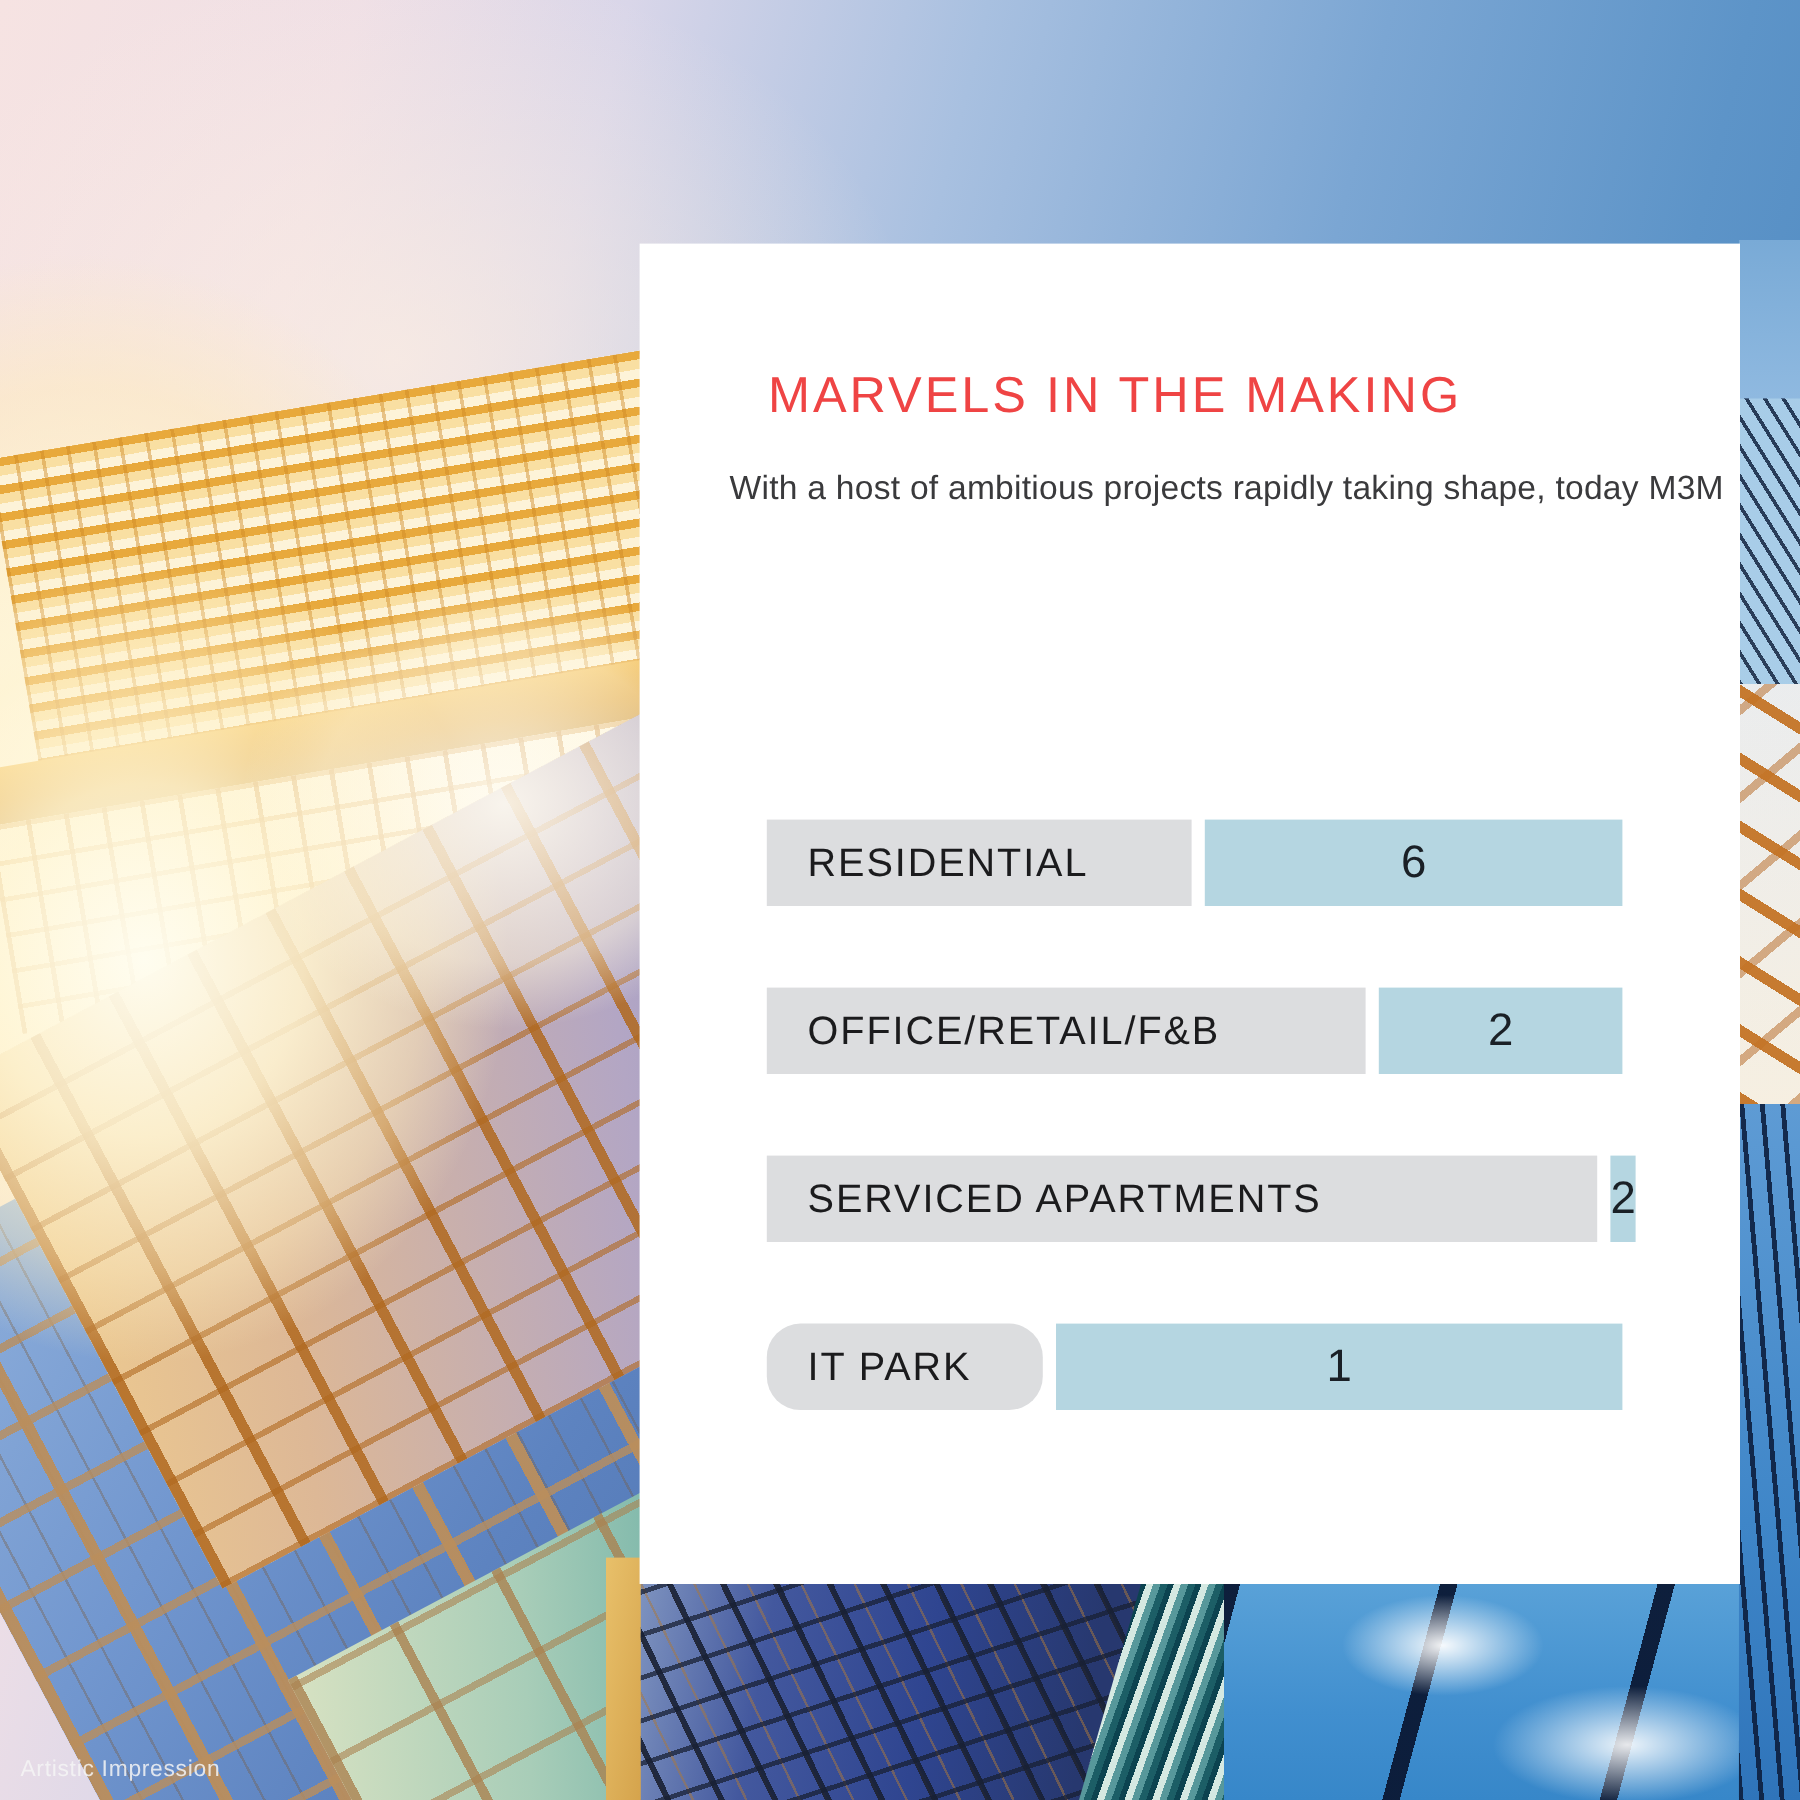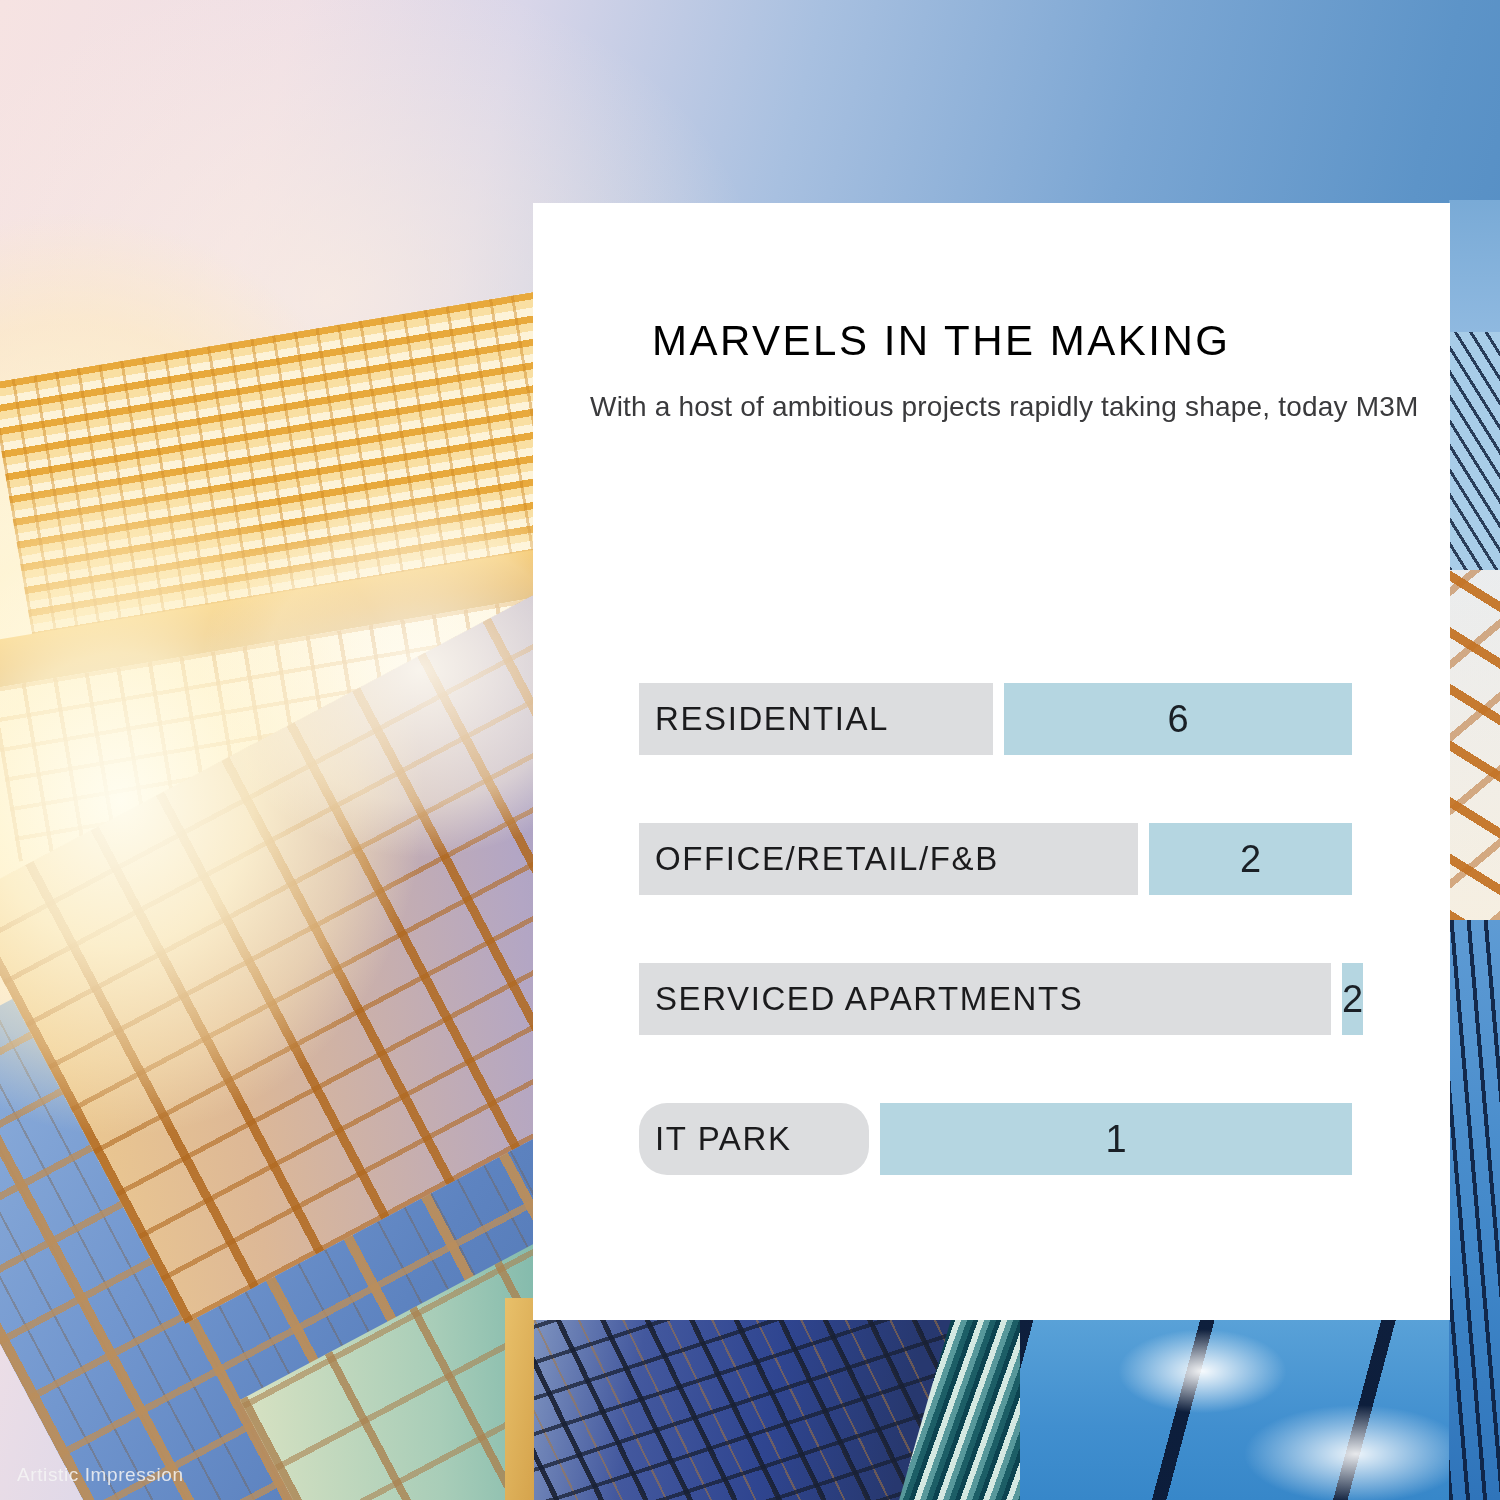--- a/index.html
+++ b/index.html
@@ -110,34 +110,34 @@
   .caption{
     left:17px;top:1464px;font-size:19px;letter-spacing:.6px;
     color:rgba(245,245,245,.85);
   }
   
   .card{
     position:absolute;left:533px;top:203px;width:917px;height:1117px;
     background:#ffffff;z-index:10;
   }
   .card-title{
-    position:absolute;left:107px;top:102px;margin:12px;
+    position:absolute;left:107px;top:102px;margin:0;
     font-size:42px;font-weight:400;letter-spacing:2.5px;
-    color:#000000;white-space:nowrap;
-  }
-  .intro{position:absolute;left:57px;top:178px;}
+    color:#ef4444;white-space:nowrap;
+  }
+  .intro{position:absolute;left:75px;top:178px;}
   .intro-line{
     font-size:28px;line-height:52px;color:#3a3a3c;
     letter-spacing:.2px;white-space:nowrap;
   }
   .rows{position:absolute;left:106px;top:480px;width:713px;}
   .stat-row{display:flex;height:72px;margin-bottom:68px;}
   .stat-label{
     background:#dcdddf;display:flex;align-items:center;
-    padding-left:16px;box-sizing:border-box;flex:0 0 auto;
+    padding-left:34px;box-sizing:border-box;flex:0 0 auto;
     font-size:33px;letter-spacing:1.6px;color:#1b1b1d;white-space:nowrap;
   }
   .stat-value{
     background:#b5d6e1;margin-left:11px;flex:1 1 auto;
     display:flex;align-items:center;justify-content:center;
     font-size:38px;color:#1a2026;
   }
   .w1 .stat-label{width:354px;}
   .w2 .stat-label{width:499px;}
   .w3 .stat-label{width:692px;}

